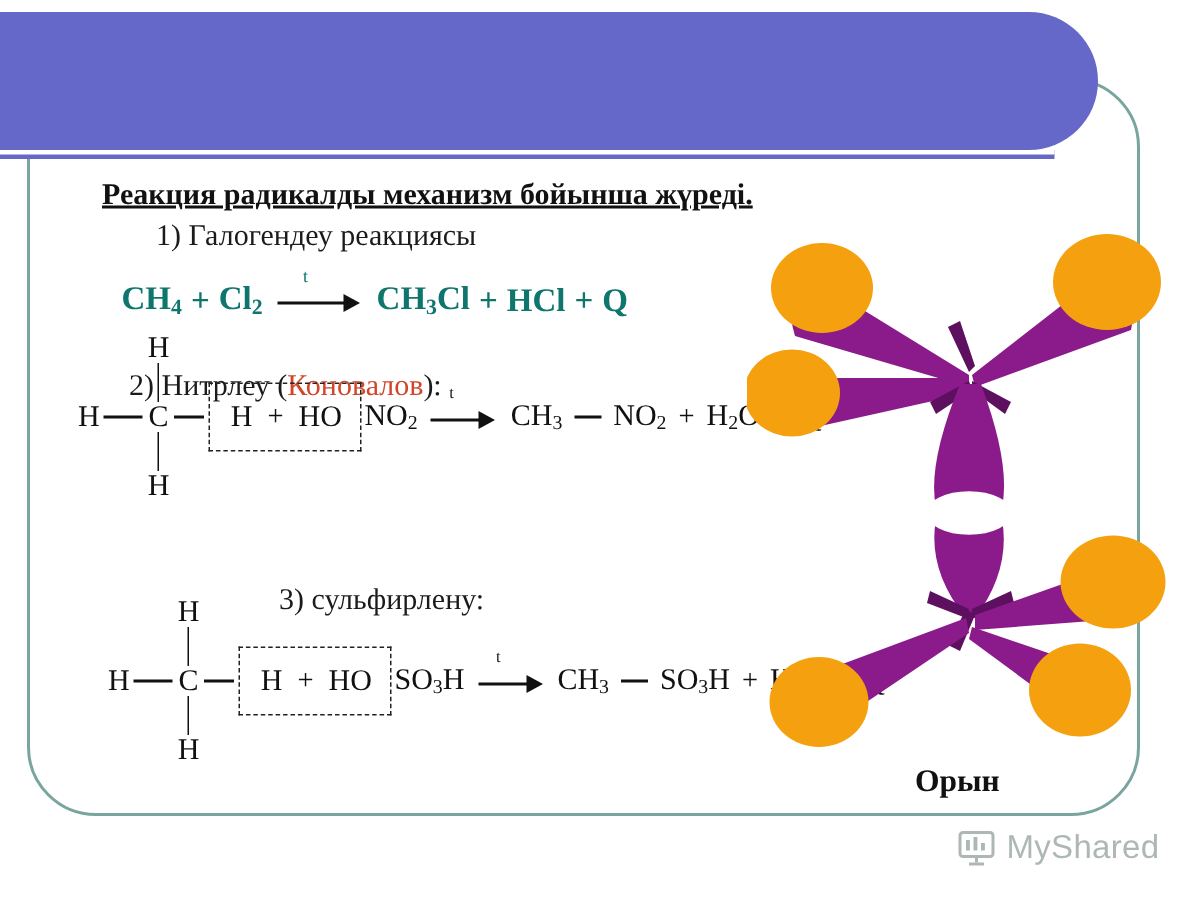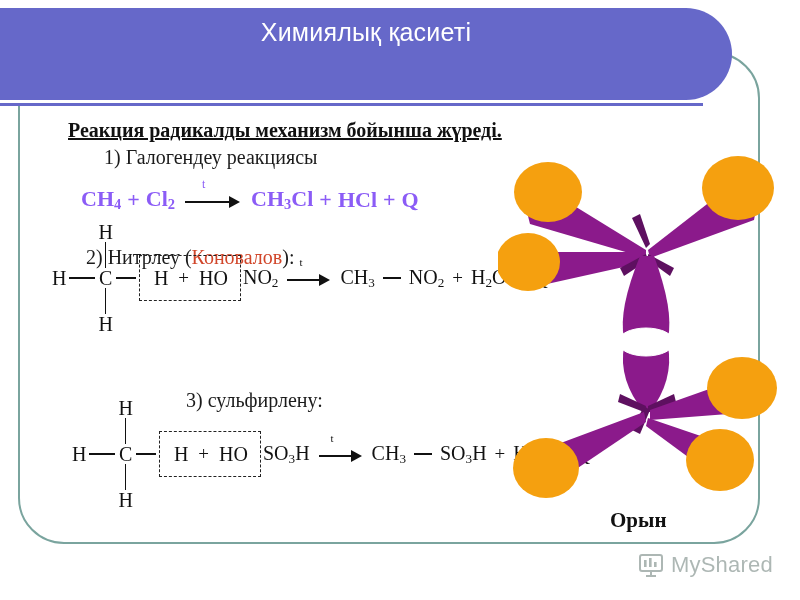--- a/index.html
+++ b/index.html
@@ -80,21 +80,21 @@
   .sub-2 { left: 86px;  top: 246px; }
   .sub-3 { left: 186px; top: 389px; }
   .red-name { color: #d1462a; }
 
   
   .eq1 {
     position: absolute;
     left: 78px; top: 186px;
     font-size: 22px;
     font-weight: bold;
-    color: #8b5cf6;
+    color: #0f766e;
     display: flex;
     align-items: center;
     white-space: nowrap;
   }
   .eq1 .tok { margin: 0 3px; }
   sub { font-size: 0.66em; vertical-align: -0.22em; }
 
   
   .arrow {
     position: relative;
@@ -212,21 +212,20 @@
 </head>
 <body>
 
 <div id="slide">
 
   <div class="frame">
     <div class="frame-mask-top"></div>
   </div>
 
   <div class="title-banner">
-    <div class="title-line">Химиялық қасиеті</div>
   </div>
   <div class="banner-underline"></div>
 
   <div class="heading">Реакция радикалды механизм бойынша жүреді.</div>
 
   <div class="sub-label sub-1">1) Галогендеу реакциясы</div>
 
   <div class="eq1">
     <span class="tok"><span>CH</span><sub>4</sub></span>
     <span class="tok">+</span>

